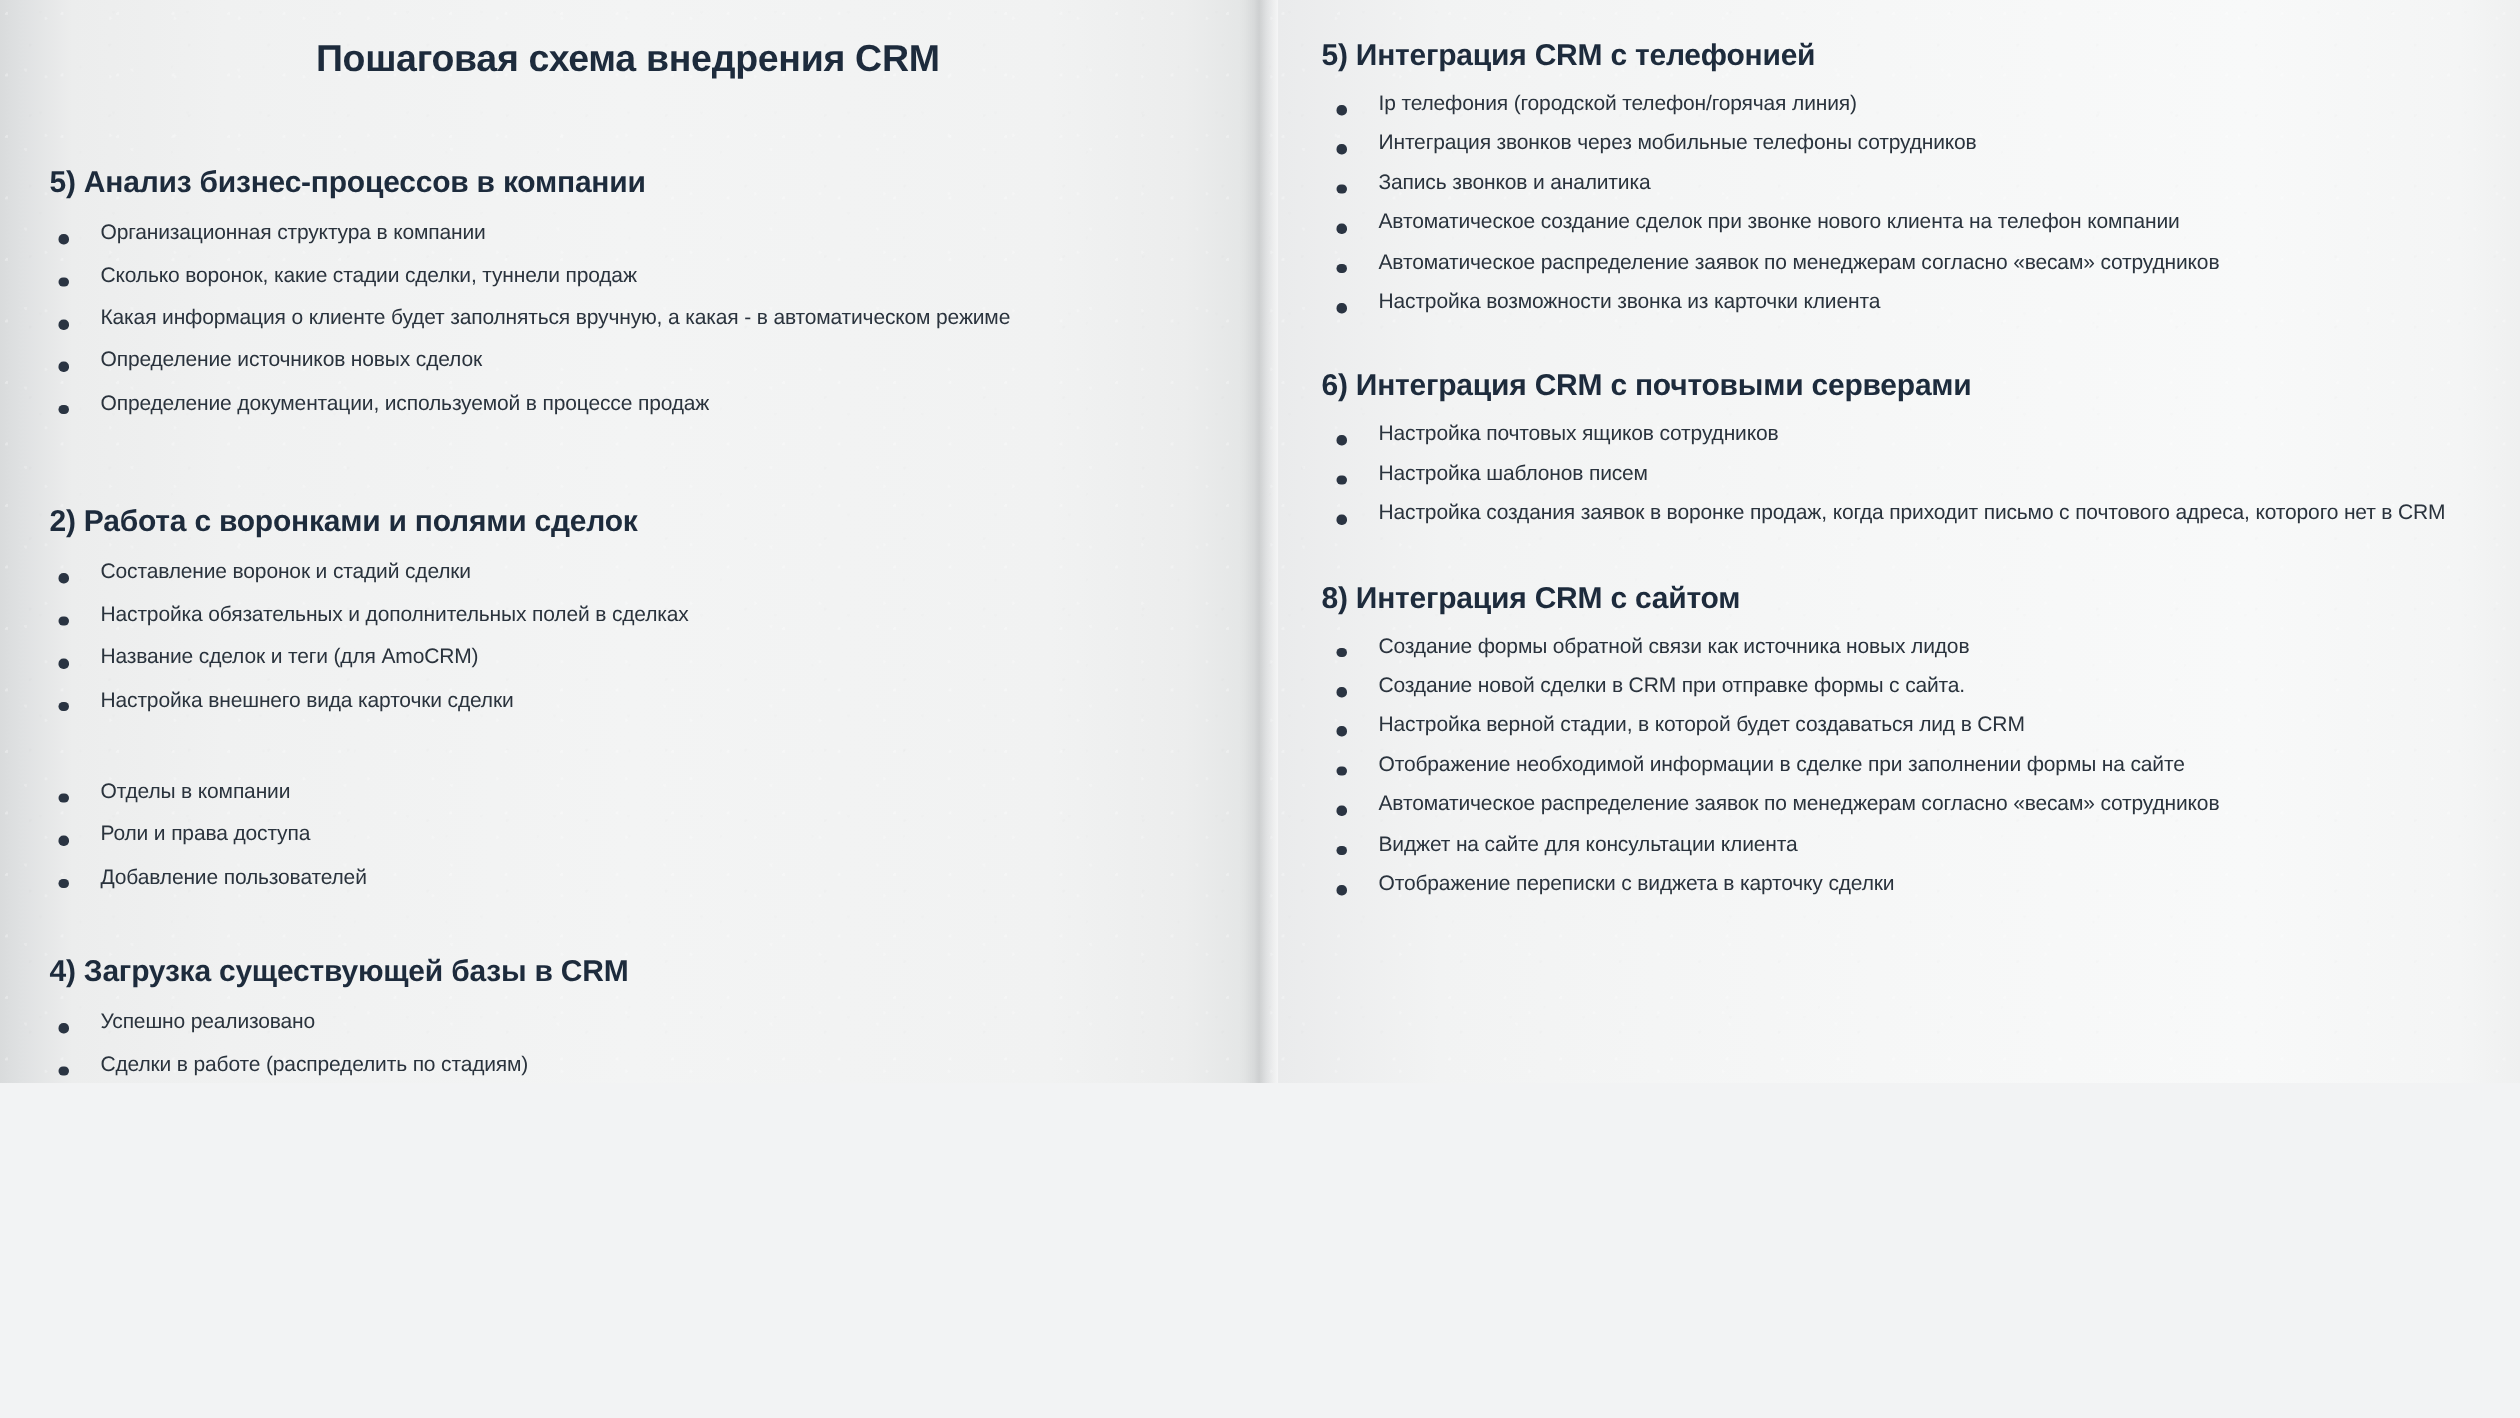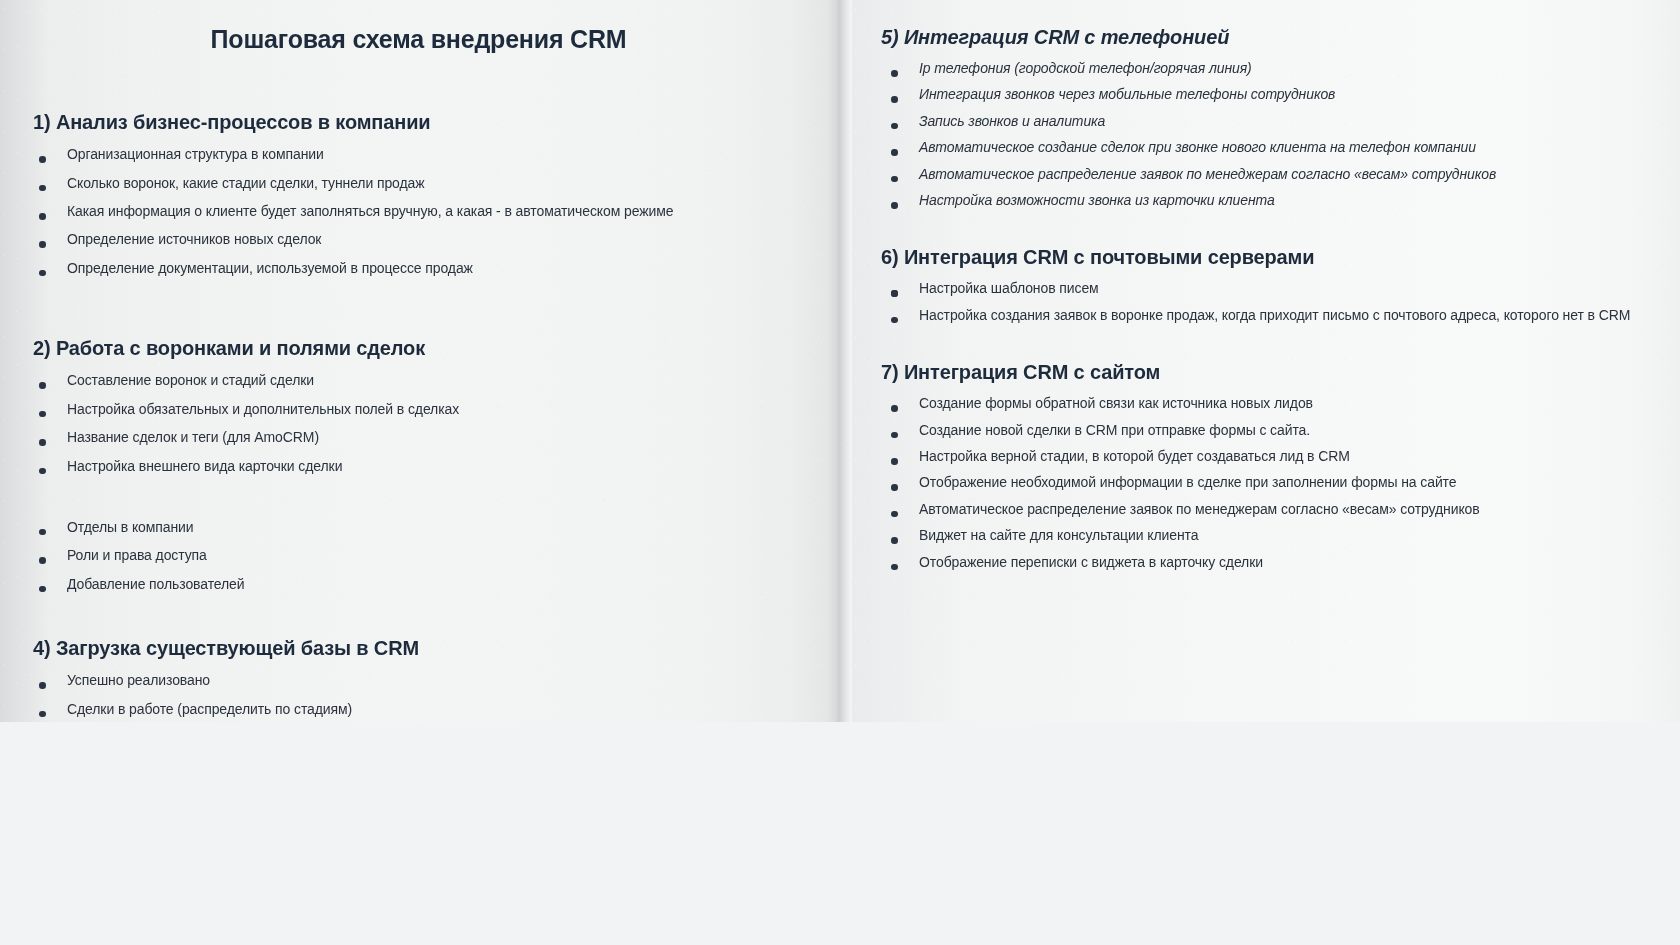--- a/index.html
+++ b/index.html
@@ -148,21 +148,21 @@
   
   .column.left .section-heading { font-size: 20px; }
   .column.left #sec-1 { margin-top: 54px; }
   .column.left #sec-2 { margin-top: 56px; }
   .column.left #sec-3 { margin-top: 40px; }
   .column.left #sec-4 { margin-top: 40px; }
   .column.left .bullet-list { margin-top: 9px; }
   .column.left .bullet-item { margin-bottom: 7px; }
 
   
-  .column.right #sec-5 { margin-top: 24px; font-style: italic; }
+  .column.right #sec-5 { margin-top: 24px; }
   .column.right #sec-6 { margin-top: 33px; }
   .column.right #sec-7 { margin-top: 33px; }
   .column.right .bullet-list { margin-top: 8px; }
   .column.right .bullet-item { margin-bottom: 5px; }
   .column.right .bullet-item { padding-left: 38px; }
   .column.right .bullet-item .dot { left: 10px; }
 </style>
 </head>
 <body>
 
@@ -170,21 +170,21 @@
 
   <div id="grain"></div>
   <div id="gutter"></div>
 
   <div id="columns">
 
     <div class="column left">
       <h1 class="doc-title">Пошаговая схема внедрения CRM</h1>
 
       <div class="section" id="sec-1">
-        <h2 class="section-heading">1) Анализ бизнес-процессов в компании</h2>
+        <h2 class="section-heading">5) Анализ бизнес-процессов в компании</h2>
         <ul class="bullet-list">
           <li class="bullet-item">
             <span class="dot"></span>
             <span>Организационная структура в компании</span>
           </li>
           <li class="bullet-item">
             <span class="dot"></span>
             <span>Сколько воронок, какие стадии сделки, туннели продаж</span>
           </li>
           <li class="bullet-item">
@@ -294,34 +294,35 @@
             <span>Настройка возможности звонка из карточки клиента</span>
           </li>
         </ul>
       </div>
 
       <div class="section" id="sec-6">
         <h2 class="section-heading">6) Интеграция CRM с почтовыми серверами</h2>
         <ul class="bullet-list">
           <li class="bullet-item">
             <span class="dot"></span>
+            <span>Настройка почтовых ящиков сотрудников</span>
           </li>
           <li class="bullet-item">
             <span class="dot"></span>
             <span>Настройка шаблонов писем</span>
           </li>
           <li class="bullet-item">
             <span class="dot"></span>
             <span>Настройка создания заявок в воронке продаж, когда приходит письмо с почтового адреса, которого нет в CRM</span>
           </li>
         </ul>
       </div>
 
       <div class="section" id="sec-7">
-        <h2 class="section-heading">7) Интеграция CRM с сайтом</h2>
+        <h2 class="section-heading">8) Интеграция CRM с сайтом</h2>
         <ul class="bullet-list">
           <li class="bullet-item">
             <span class="dot"></span>
             <span>Создание формы обратной связи как источника новых лидов</span>
           </li>
           <li class="bullet-item">
             <span class="dot"></span>
             <span>Создание новой сделки в CRM при отправке формы с сайта.</span>
           </li>
           <li class="bullet-item">

